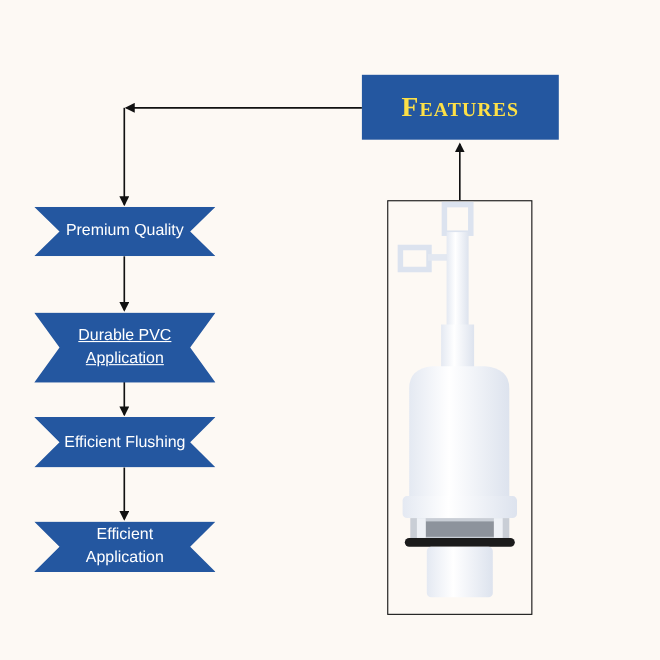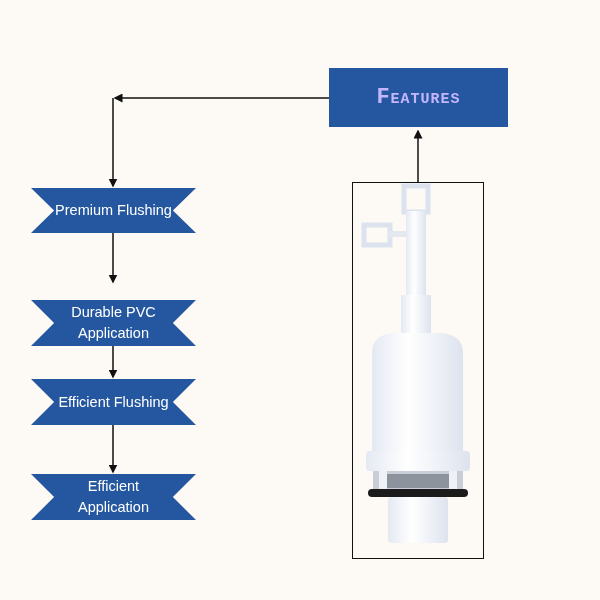--- a/index.html
+++ b/index.html
@@ -1,19 +1,19 @@
 <!DOCTYPE html>
 <html><head>
 <meta charset="utf-8">
 <style>
   html,body{margin:0;padding:0;}
   body{width:600px;height:600px;background:#fdf9f4;position:relative;overflow:hidden;font-family:"Liberation Sans","DejaVu Sans",sans-serif;}
   .abs{position:absolute;}
   .title-box{left:329px;top:68px;width:179px;height:59px;background:#2457a0;display:flex;align-items:center;justify-content:center;}
-  .title-box span{color:#c4b5fd;font-family:Liberation Mono, monospace;font-weight:bold;font-size:22px;letter-spacing:1px;font-variant:small-caps;}
+  .title-box span{color:#fde047;font-family:Liberation Serif, serif;font-weight:bold;font-size:25px;letter-spacing:1px;font-variant:small-caps;}
   .ribbon{left:31px;width:165px;background:#2457a0;clip-path:polygon(0 0,100% 0,86% 50%,100% 100%,0 100%,14% 50%);display:flex;align-items:center;justify-content:center;text-align:center;color:#fff;font-size:14.5px;line-height:21px;}
   .frame{left:352px;top:182px;width:132px;height:377px;border:1.5px solid #111;box-sizing:border-box;background:#fdf9f4;}
   svg{position:absolute;left:0;top:0;}
 </style>
 </head>
 <body>
 
 <svg width="600" height="600">
   <defs>
     <marker id="ah" markerWidth="6" markerHeight="6" refX="5" refY="3" orient="auto">
@@ -29,24 +29,24 @@
   <line x1="113" y1="425" x2="113" y2="472" stroke="#111" stroke-width="1.5" marker-end="url(#ah)"></line>
 
   <line x1="418" y1="182" x2="418" y2="131" stroke="#111" stroke-width="1.5" marker-end="url(#ah)"></line>
 </svg>
 
 <div class="abs title-box">
   <span>Features</span>
 </div>
 
 <div class="abs ribbon" style="top:188px;height:45px;">
-  <span>Premium Flushing</span>
+  <span>Premium Quality</span>
 </div>
 
-<div class="abs ribbon" style="top:300px;height:46px;">
+<div class="abs ribbon" style="top:284px;height:64px;text-decoration:underline;">
   <span>
     <span>Durable PVC</span><br>
     <span>Application</span>
   </span>
 </div>
 
 <div class="abs ribbon" style="top:379px;height:46px;">
   <span>Efficient Flushing</span>
 </div>
 

